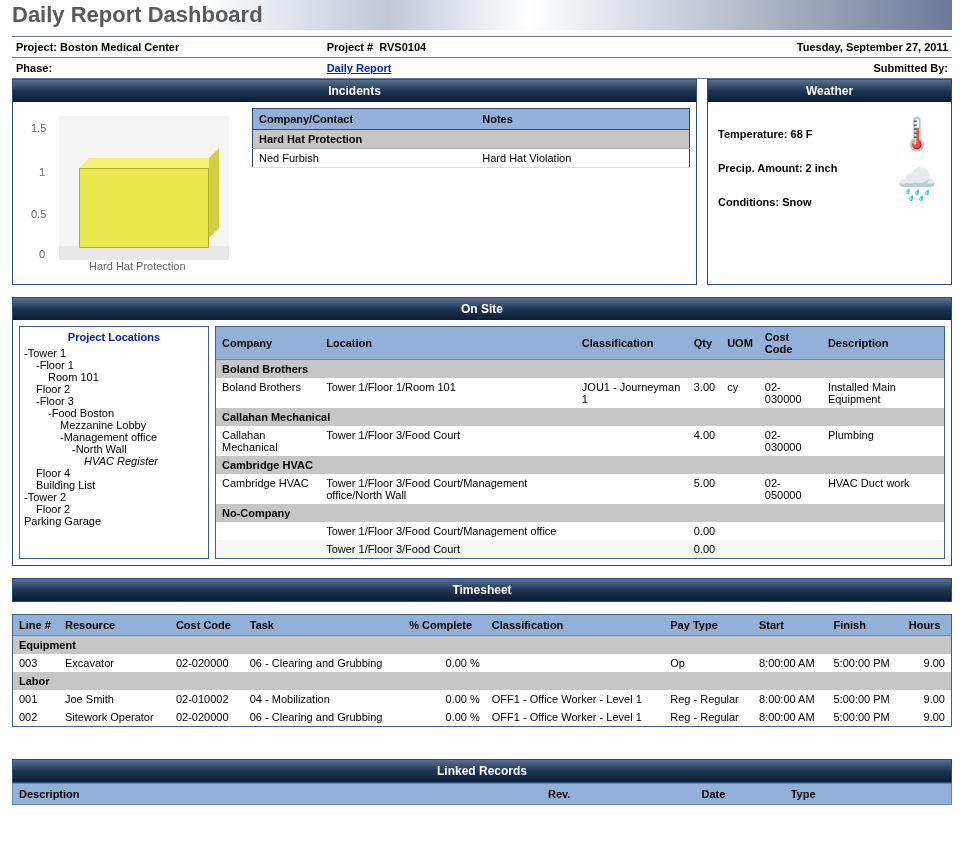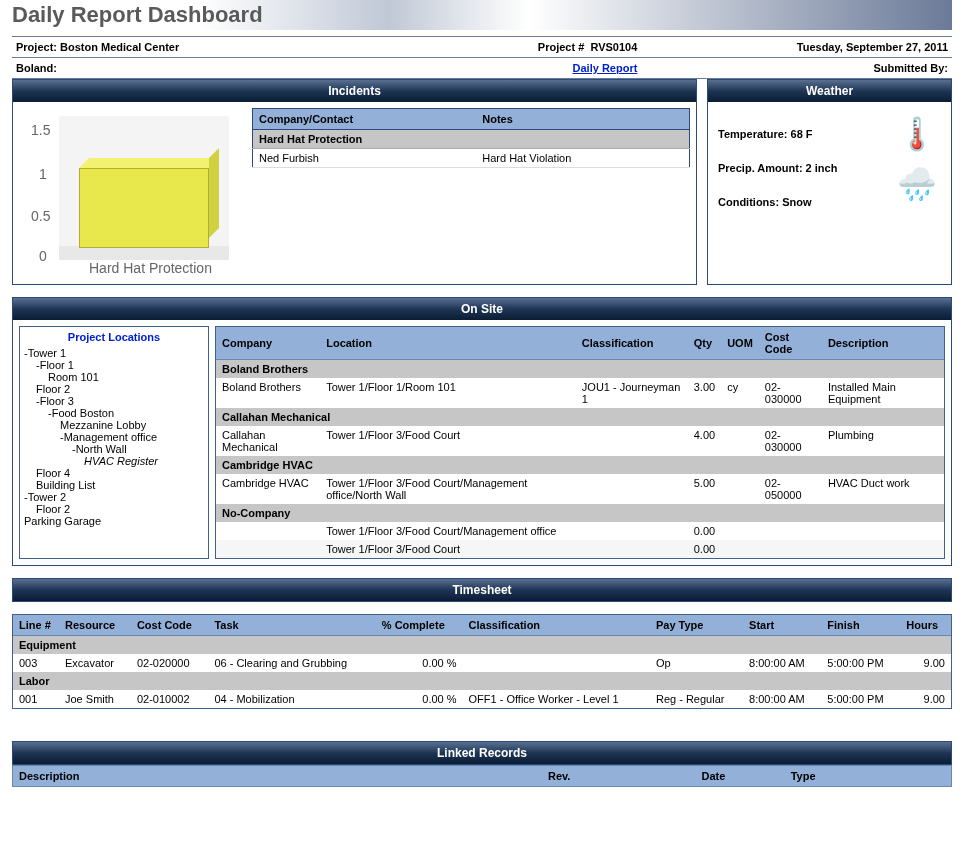--- a/index.html
+++ b/index.html
@@ -23,21 +23,21 @@
   .header-info {
     border-top: 1px solid #6b7a98;
     border-bottom: 1px solid #6b7a98;
     padding: 2px 0;
   }
   .header-row {
     display: flex;
     padding: 2px 4px;
   }
   .header-row > div { flex: 1; }
-  .header-row .c { text-align: right; }
+  .header-row .c { text-align: left; }
   .header-row .r { text-align: right; }
   .lbl { font-weight: bold; }
   .hr-sep { border-top: 1px solid #6b7a98; margin: 2px 0; }
   .blue-link { color: #0020d0; font-weight: bold; }
   .section-row { display: flex; gap: 10px; }
   .panel { border: 1px solid #2a4a7a; }
   .panel-header {
     background: linear-gradient(to bottom, #5a7090 0%, #1e3555 50%, #0b1c33 100%);
     color: #fff;
     text-align: center;
@@ -45,21 +45,21 @@
     padding: 4px 0;
     font-size: 12px;
   }
   .panel-body { background: #fff; padding: 6px; }
   .incidents-panel { flex: 1; }
   .weather-panel { width: 245px; }
   .onsite-full, .timesheet-full, .linked-full { margin-top: 12px; border: 1px solid #2a4a7a; }
   
   .chart-wrap { display: flex; gap: 8px; }
   .chart-box { width: 225px; height: 170px; position: relative; }
-  .axis-label { position: absolute; font-size: 14px; color: #666; }
+  .axis-label { position: absolute; font-size: 11px; color: #666; }
   .bar3d {
     position: absolute;
     background: #e8e84d;
     border: 1px solid #b0b030;
   }
   .bar3d-top {
     position: absolute;
     background: #f2f270;
     transform: skewX(-45deg);
     transform-origin: bottom left;
@@ -159,21 +159,21 @@
       <span class="lbl">Boston Medical Center</span>
     </div>
     <div class="c">
       <span class="lbl">Project #</span>
       <span class="lbl">&nbsp;</span><span class="lbl">RVS0104</span>
     </div>
     <div class="r lbl">Tuesday, September 27, 2011</div>
   </div>
   <div class="hr-sep"></div>
   <div class="header-row">
-    <div class="lbl">Boland:</div>
+    <div class="lbl">Phase:</div>
     <div class="c"><a href="#" class="blue-link">Daily Report</a></div>
     <div class="r lbl">Submitted By:</div>
   </div>
 </div>
 
 <div class="section-row">
   <div class="panel incidents-panel">
     <div class="panel-header">Incidents</div>
     <div class="panel-body">
       <div class="chart-wrap">
@@ -372,20 +372,32 @@
           <td>Joe Smith</td>
           <td>02-010002</td>
           <td>04 - Mobilization</td>
           <td class="num">0.00 %</td>
           <td>OFF1 - Office Worker - Level 1</td>
           <td>Reg - Regular</td>
           <td>8:00:00 AM</td>
           <td>5:00:00 PM</td>
           <td class="num">9.00</td>
         </tr>
+        <tr>
+          <td>002</td>
+          <td>Sitework Operator</td>
+          <td>02-020000</td>
+          <td>06 - Clearing and Grubbing</td>
+          <td class="num">0.00 %</td>
+          <td>OFF1 - Office Worker - Level 1</td>
+          <td>Reg - Regular</td>
+          <td>8:00:00 AM</td>
+          <td>5:00:00 PM</td>
+          <td class="num">9.00</td>
+        </tr>
       </tbody>
   </table>
 </div>
 
 <div class="linked-hdr">
   <div class="panel-header" style="border:1px solid #2a4a7a;margin-top:32px;">Linked Records</div>
 </div>
 <div class="linked-cols">
   <div>Description</div>
   <div>Rev.</div>

